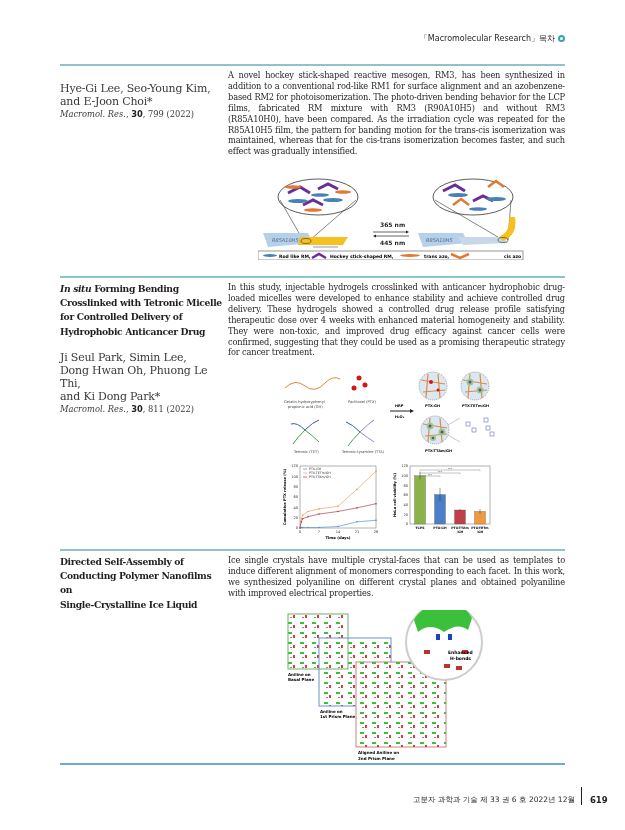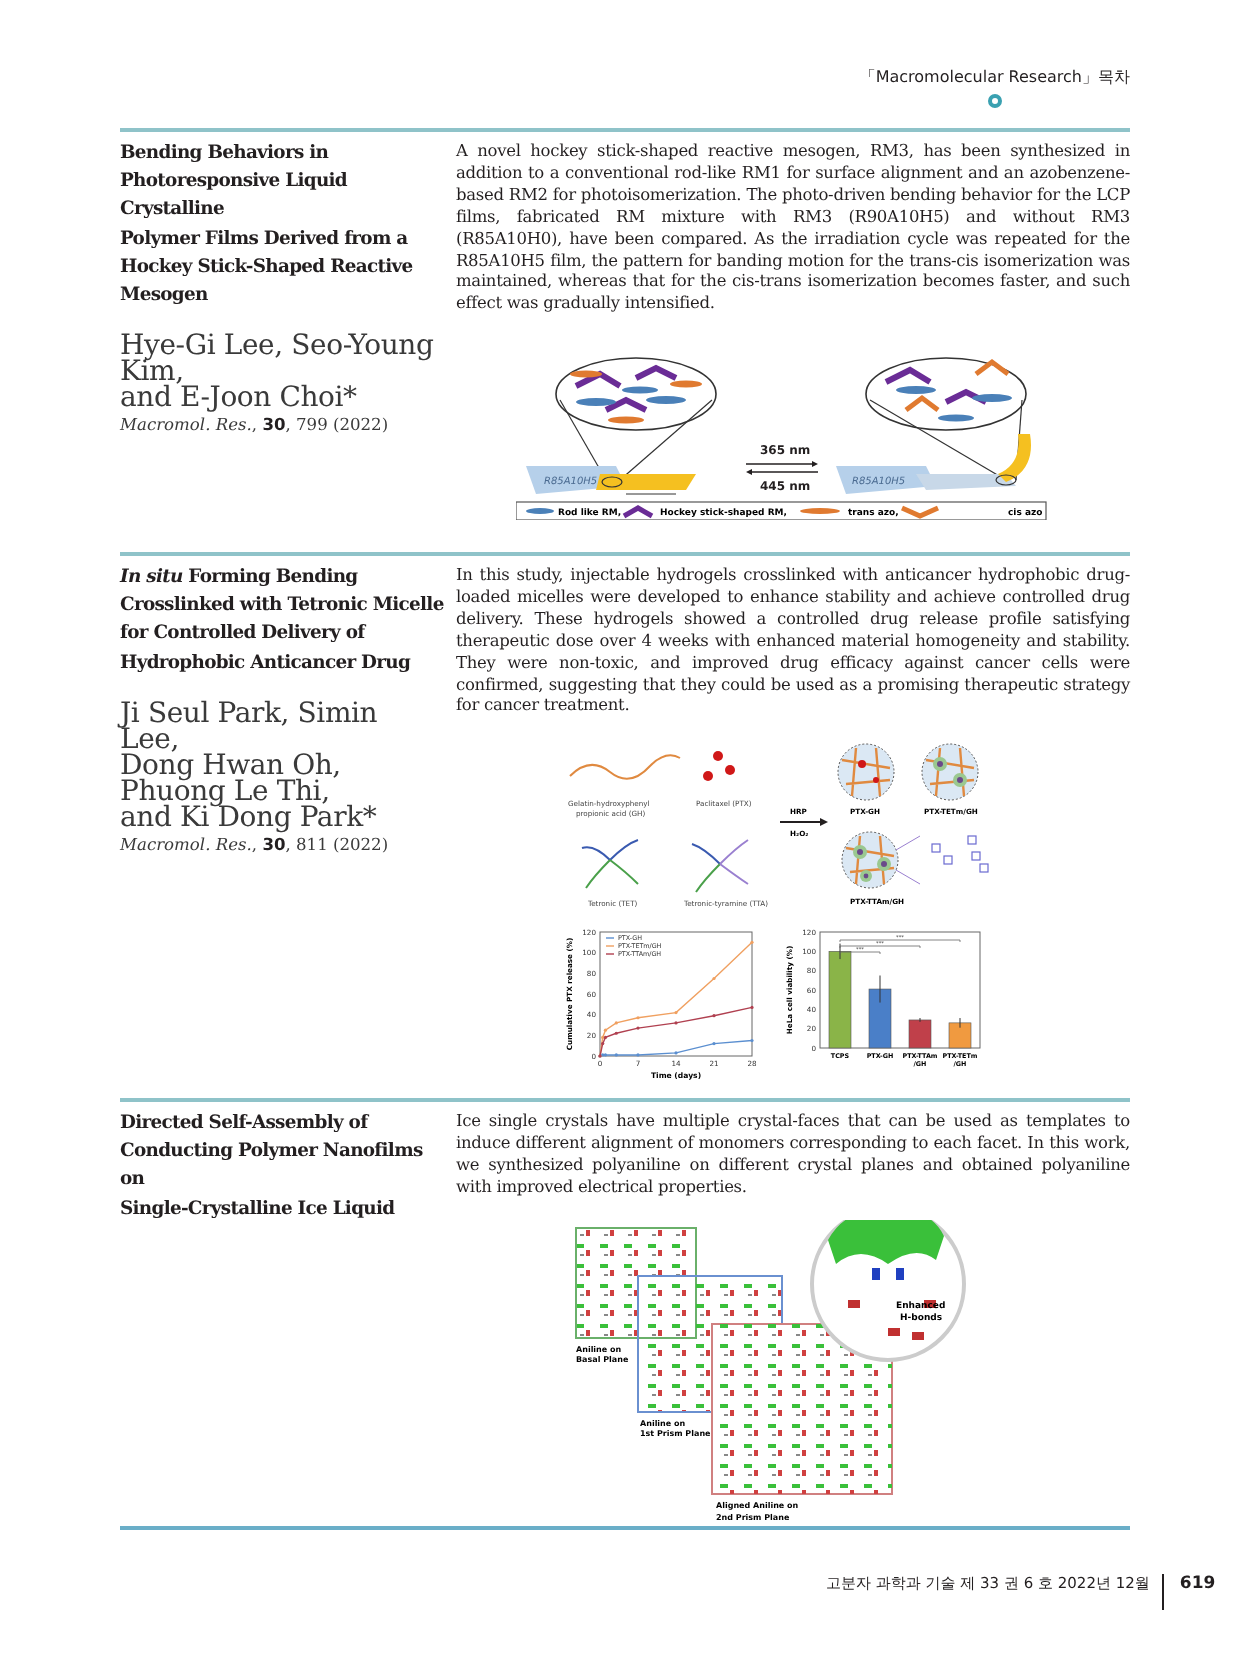--- a/index.html
+++ b/index.html
@@ -1,55 +1,48 @@
 <!DOCTYPE html>
 <html><head>
 <meta charset="utf-8">
 <style>
   html, body { margin: 0; padding: 0; background: #ffffff; }
   body { width: 625px; height: 830px; position: relative; overflow: hidden;
          font-family: "DejaVu Serif", "Liberation Serif", serif; color: #231f20; }
   .header { position: absolute; top: 33px; right: 60px; font-family: "DejaVu Sans", sans-serif;
-            font-size: 8px; color: #231f20; display: flex; align-items: center; gap: 3px; flex-direction: column; }
+            font-size: 8px; color: #231f20; display: flex; align-items: center; gap: 3px; }
   .header .dot { width: 7px; height: 7px; border-radius: 50%; border: 2px solid #3aa1b1; box-sizing: border-box; display: inline-block; }
   .section { position: absolute; left: 60px; width: 505px; }
   .rule { position: absolute; left: 60px; width: 505px; height: 1.5px; background: #8fc3c9; }
   .left { position: absolute; left: 0; width: 162px; }
   .right { position: absolute; left: 168px; width: 337px; }
   .title { font-family: "DejaVu Serif", serif; font-weight: bold; font-size: 9.2px; line-height: 14.2px; letter-spacing: -0.35px; margin: 0; }
   .title i { font-style: italic; }
-  .authors { font-size: 14px; line-height: 13px; color: #3a3a3a; margin-top: 12px; letter-spacing: -0.2px; }
+  .authors { font-size: 11px; line-height: 13px; color: #3a3a3a; margin-top: 12px; letter-spacing: -0.2px; }
   .cite { font-size: 8.3px; line-height: 13px; color: #3a3a3a; margin-top: 0; }
   .cite i { font-style: italic; }
   .cite b { font-family: "DejaVu Sans", sans-serif; font-weight: bold; color: #231f20; }
   .abstract { font-size: 8.25px; line-height: 10.9px; text-align: justify; margin: 0; letter-spacing: -0.15px; color: #231f20; }
   .fig { position: absolute; }
-  .footer { position: absolute; top: 787px; left: 413px; font-family: "DejaVu Sans", sans-serif; font-size: 7.5px; color: #231f20; display: flex; align-items: flex-start; }
+  .footer { position: absolute; top: 787px; left: 413px; font-family: "DejaVu Sans", sans-serif; font-size: 7.5px; color: #231f20; display: flex; align-items: flex-end; }
   .footer .bar { width: 1px; height: 18px; background: #231f20; margin: 0 8px 0 6px; }
   .footer .pg { font-weight: bold; font-size: 8.5px; }
   svg text { font-family: "DejaVu Sans", sans-serif; }
 </style>
 </head>
 <body>
 
 <div class="header">
   <span>「Macromolecular Research」목차</span>
   <span class="dot"></span>
 </div>
 
 <div class="rule" style="top:64px"></div>
 <div class="section" style="top:70px">
   <div class="left">
-    <p class="title">
-      <span>Bending Behaviors in</span><br>
-      <span>Photoresponsive Liquid Crystalline</span><br>
-      <span>Polymer Films Derived from a</span><br>
-      <span>Hockey Stick-Shaped Reactive</span><br>
-      <span>Mesogen</span>
-    </p>
     <div class="authors">
       <span>Hye-Gi Lee, Seo-Young Kim,</span><br>
       <span>and E-Joon Choi*</span>
     </div>
     <div class="cite">
       <i>Macromol. Res.</i>, <b>30</b><span>, 799 (2022)</span>
     </div>
   </div>
   <div class="right">
     <p class="abstract">A novel hockey stick-shaped reactive mesogen, RM3, has been synthesized in addition to a conventional rod-like RM1 for surface alignment and an azobenzene-based RM2 for photoisomerization. The photo-driven bending behavior for the LCP films, fabricated RM mixture with RM3 (R90A10H5) and without RM3 (R85A10H0), have been compared. As the irradiation cycle was repeated for the R85A10H5 film, the pattern for banding motion for the trans-cis isomerization was maintained, whereas that for the cis-trans isomerization becomes faster, and such effect was gradually intensified.</p>

